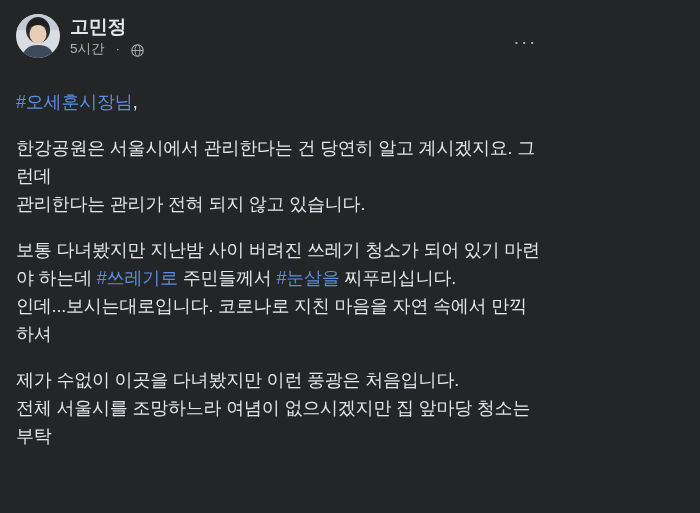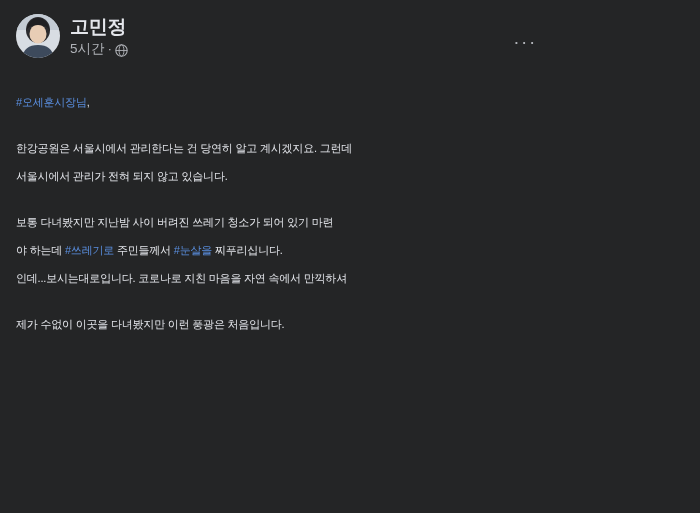--- a/index.html
+++ b/index.html
@@ -48,21 +48,21 @@
   .author-name {
     font-size: 19px;
     font-weight: bold;
     color: #e4e6eb;
     line-height: 23px;
     letter-spacing: -0.2px;
   }
   .meta-row {
     display: flex;
     align-items: center;
-    gap: 3px;
+    gap: 11px;
     margin-top: 3px;
   }
   .timestamp {
     font-size: 13.5px;
     color: #b0b3b8;
     line-height: 16px;
   }
   .dot-sep {
     font-size: 13.5px;
     color: #b0b3b8;
@@ -86,21 +86,21 @@
     color: #b0b3b8;
     font-size: 19px;
     letter-spacing: 1.5px;
     line-height: 1;
     background: transparent;
     border: none;
     cursor: pointer;
   }
   .post-body {
     margin-top: 18px;
-    font-size: 11px;
+    font-size: 18px;
     line-height: 28px;
     color: #e4e6eb;
     letter-spacing: -0.2px;
   }
   .para {
     margin: 0 0 18px 0;
   }
   .para:last-child {
     margin-bottom: 12px;
   }
@@ -144,25 +144,26 @@
 
     <button class="menu-button">···</button>
   </div>
 
   <div class="post-body">
       <div class="para">
         <span class="line"><span class="tag">#오세훈시장님</span><span>,</span></span>
       </div>
       <div class="para">
         <span class="line"><span>한강공원은 서울시에서 관리한다는 건 당연히 알고 계시겠지요. 그런데</span></span>
-        <span class="line"><span>서울시에서 관리가 전혀 되지 않고 있습니다.</span></span>
+        <span class="line"><span>관리한다는 관리가 전혀 되지 않고 있습니다.</span></span>
       </div>
       <div class="para">
         <span class="line"><span>보통 다녀봤지만 지난밤 사이 버려진 쓰레기 청소가 되어 있기 마련</span></span>
         <span class="line"><span>야 하는데 </span><span class="tag">#쓰레기로</span><span> 주민들께서 </span><span class="tag">#눈살을</span><span> 찌푸리십니다.</span></span>
         <span class="line"><span>인데...보시는대로입니다. 코로나로 지친 마음을 자연 속에서 만끽하셔</span></span>
       </div>
       <div class="para">
         <span class="line"><span>제가 수없이 이곳을 다녀봤지만 이런 풍광은 처음입니다.</span></span>
+        <span class="line"><span>전체 서울시를 조망하느라 여념이 없으시겠지만 집 앞마당 청소는 부탁</span></span>
       </div>
     </div>
 
 </div>
 
 </body></html>

